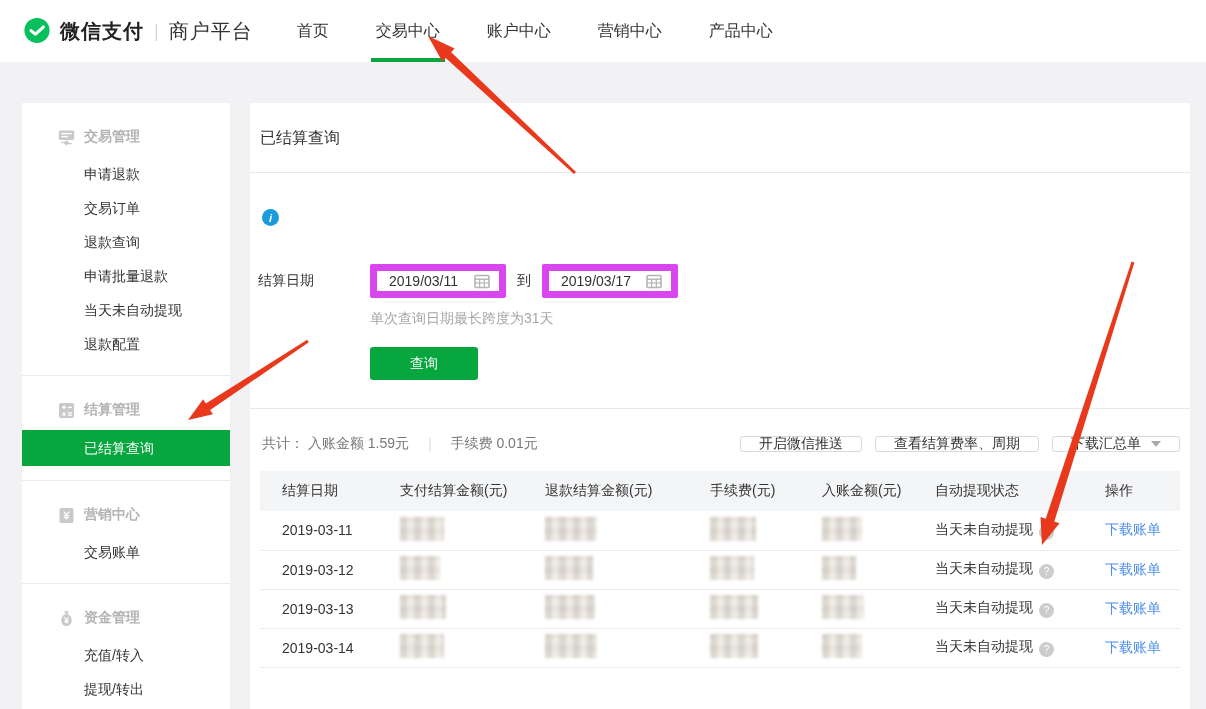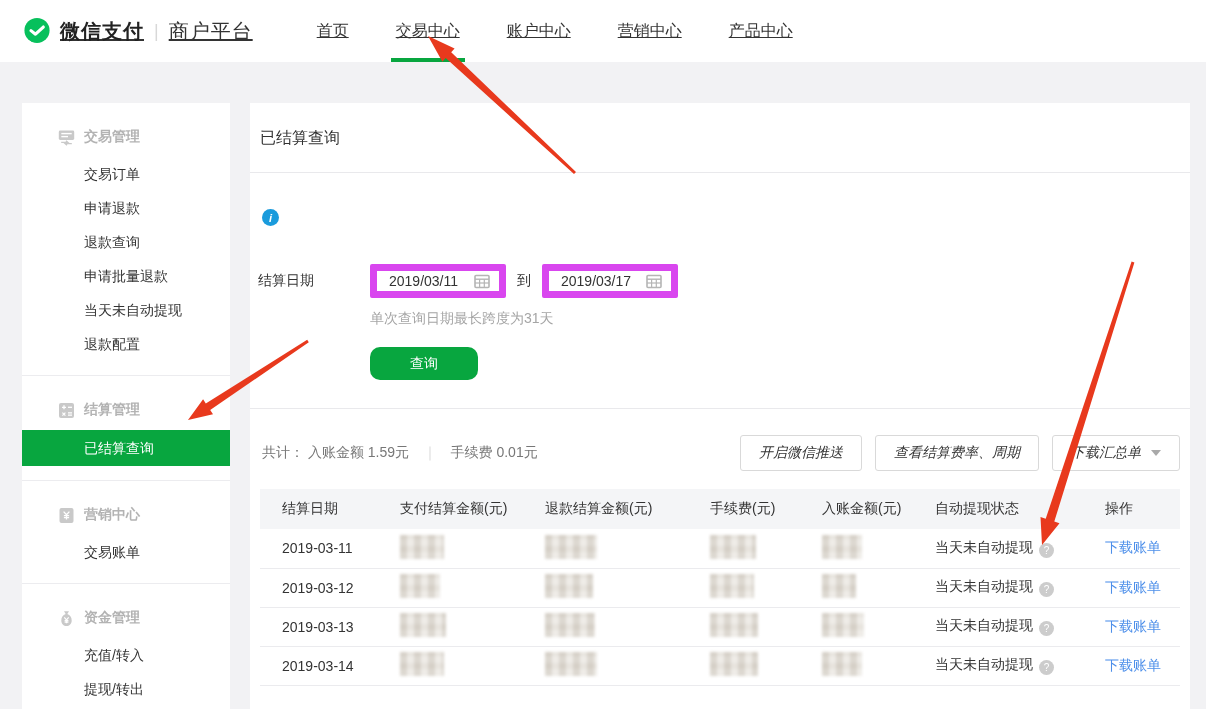--- a/index.html
+++ b/index.html
@@ -4,27 +4,27 @@
 <style>
   :root{
     --green:#08A63F; --logo-green:#07C05C; --link:#4D8FEA; --info:#1A9BDC;
     --red:#E8391D; --txt:#333; --gray:#999; --border:#e5e5e8;
   }
   *{box-sizing:border-box;margin:0;padding:0;}
   html,body{width:1206px;height:709px;overflow:hidden;}
   body{position:relative;background:#f2f2f4;font-family:"Liberation Sans","DejaVu Sans",sans-serif;color:var(--txt);font-size:14px;}
 
   
-  .hdr{position:absolute;top:0;left:0;width:1206px;height:62px;background:#fff;z-index:5;display:flex;text-decoration:underline;}
+  .hdr{position:absolute;top:0;left:0;width:1206px;height:62px;background:#fff;z-index:5;display:flex;}
   .brand{display:flex;align-items:center;margin-left:22px;}
   .brand svg{width:30px;height:30px;margin-right:8px;}
   .brand-name{font-size:20px;color:#222;font-weight:bold;letter-spacing:1px;}
   .brand-sep{color:#d8d8d8;font-size:18px;margin:0 10px;font-weight:normal;}
   .brand-prod{font-size:20px;color:#333;letter-spacing:1px;}
-  .nav{display:flex;margin-left:64px;height:62px;}
+  .nav{display:flex;margin-left:44px;height:62px;}
   .nav-item{position:relative;font-size:16px;color:#333;line-height:62px;margin-right:47px;cursor:pointer;text-decoration:none;}
   .nav-item.active::after{content:"";position:absolute;left:-5px;right:-5px;bottom:0;height:4px;background:var(--green);}
 
   
   .side{position:absolute;left:22px;top:103px;width:208px;bottom:0;background:#fff;z-index:1;}
   .side-sec{padding:22px 0 14px;border-bottom:1px solid #ececef;}
   .side-sec:last-child{border-bottom:none;}
   .side-hd{display:flex;align-items:center;padding-left:36px;height:24px;color:#b3b3b3;margin-bottom:8px;font-weight:bold;}
   .side-hd svg{width:17px;height:17px;margin-right:9px;flex:none;}
   .side-item{height:34px;line-height:34px;padding-left:62px;color:#333;cursor:pointer;}
@@ -38,30 +38,30 @@
           display:inline-flex;align-items:center;justify-content:center;margin-right:9px;flex:none;font-style:italic;}
   .form{display:flex;margin-top:38px;padding-left:8px;}
   .form-label{width:56px;margin-top:8px;color:#333;flex:none;}
   .form-fields{margin-left:56px;}
   .date-row{display:flex;align-items:center;}
   .date-box{width:136px;height:34px;border:7px solid #d946ef;border-radius:2px;display:flex;align-items:center;
             justify-content:space-between;padding:0 9px 0 12px;cursor:pointer;background:#fff;}
   .to{margin:0 11px;color:#333;}
   .cal{width:16px;height:16px;}
   .hint{margin-top:12px;color:#a5a5a5;}
-  .query-btn{margin-top:19px;width:108px;height:33px;background:var(--green);color:#fff;border:none;border-radius:10px;
+  .query-btn{margin-top:19px;width:108px;height:33px;background:var(--green);color:#fff;border:none;border-radius:3px;
              font-size:14px;cursor:pointer;font-family:inherit;}
   .hr{border-top:1px solid #e9e9ec;margin-top:28px;}
 
   .sum-bar{display:flex;align-items:center;justify-content:space-between;margin:26px 10px 18px;}
   .summary{color:#777;padding-left:2px;}
   .summary .sep{color:#d5d5d5;margin:0 10px;}
   .actions{display:flex;}
-  .act-btn{height:36px;border:1px solid #d9d9d9;border-radius:3px;background:#fff;color:#333;font-size:14px;
-           padding:0 18px;margin-left:13px;cursor:pointer;font-family:inherit;display:flex;align-items:center;font-style:italic;}
+  .act-btn{height:16px;border:1px solid #d9d9d9;border-radius:3px;background:#fff;color:#333;font-size:14px;
+           padding:0 18px;margin-left:13px;cursor:pointer;font-family:inherit;display:flex;align-items:center;}
   .caret{width:0;height:0;border-left:5px solid transparent;border-right:5px solid transparent;border-top:6px solid #a9a9a9;margin-left:10px;}
 
   
   table{border-collapse:collapse;margin:0 10px;width:920px;table-layout:fixed;}
   thead td{background:#f4f5f7;height:40px;color:#333;}
   td{padding:0;vertical-align:middle;}
   td:first-child{padding-left:22px;}
   tbody td{height:39px;border-bottom:1px solid #ebebee;}
   .redact{display:inline-block;height:24px;margin:-3px 0;border-radius:1px;filter:blur(1.6px);
     background:repeating-linear-gradient(90deg,rgba(205,198,188,.55) 0 7px,rgba(238,235,230,.55) 7px 14px),
@@ -101,22 +101,22 @@
     <div class="side-sec">
       <div class="side-hd">
         <svg viewBox="0 0 17 17">
           <rect x="0.8" y="1.5" width="15.4" height="9.5" rx="1.4" fill="#c9c9c9"></rect>
           <line x1="3.3" y1="4.6" x2="13.7" y2="4.6" stroke="#fff" stroke-width="1.4"></line>
           <line x1="3.3" y1="7.6" x2="10" y2="7.6" stroke="#fff" stroke-width="1.4"></line>
           <path d="M3.2 13.4h6.6l-1.8-1.6M13.8 14.6H7.2l1.8 1.6" fill="none" stroke="#c9c9c9" stroke-width="1.3"></path>
         </svg>
         <span>交易管理</span>
       </div>
+      <div class="side-item">申请退款</div>
       <div class="side-item">交易订单</div>
-      <div class="side-item">申请退款</div>
       <div class="side-item">退款查询</div>
       <div class="side-item">申请批量退款</div>
       <div class="side-item">当天未自动提现</div>
       <div class="side-item">退款配置</div>
     </div>
     <div class="side-sec">
       <div class="side-hd">
         <svg viewBox="0 0 17 17">
           <rect x="1" y="1" width="15" height="15" rx="2" fill="#c9c9c9"></rect>
           <path d="M4 5.3h4M6 3.3v4" stroke="#fff" stroke-width="1.3"></path>

